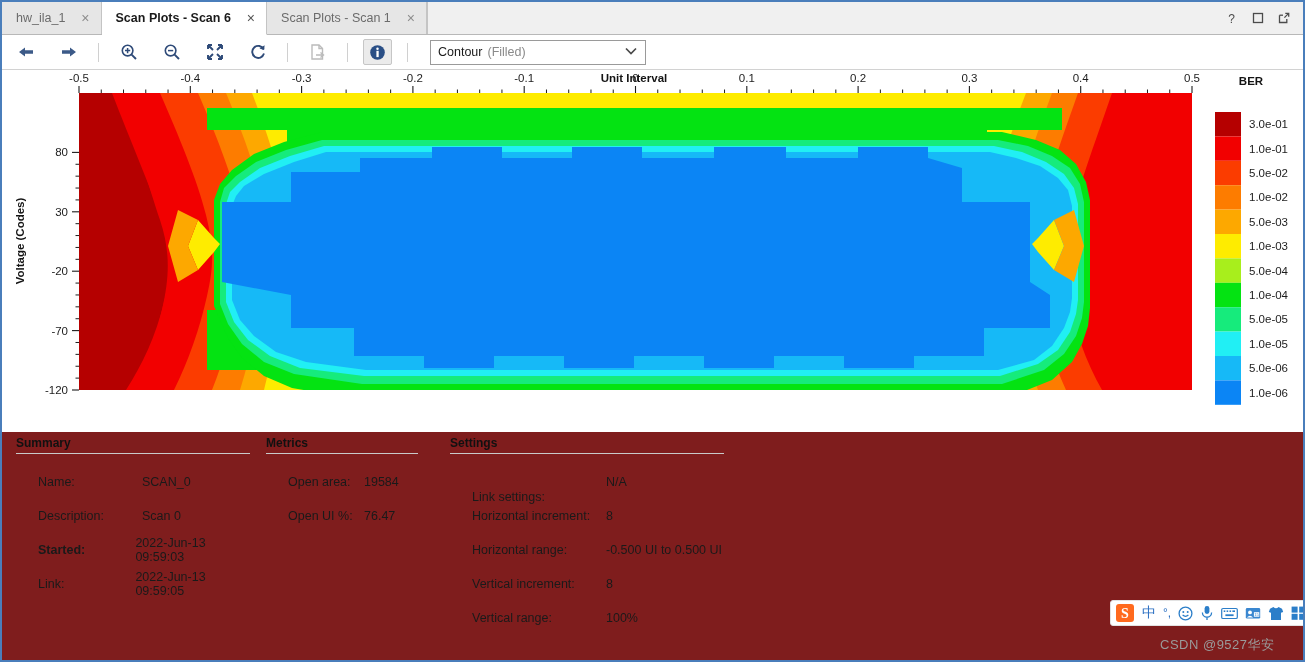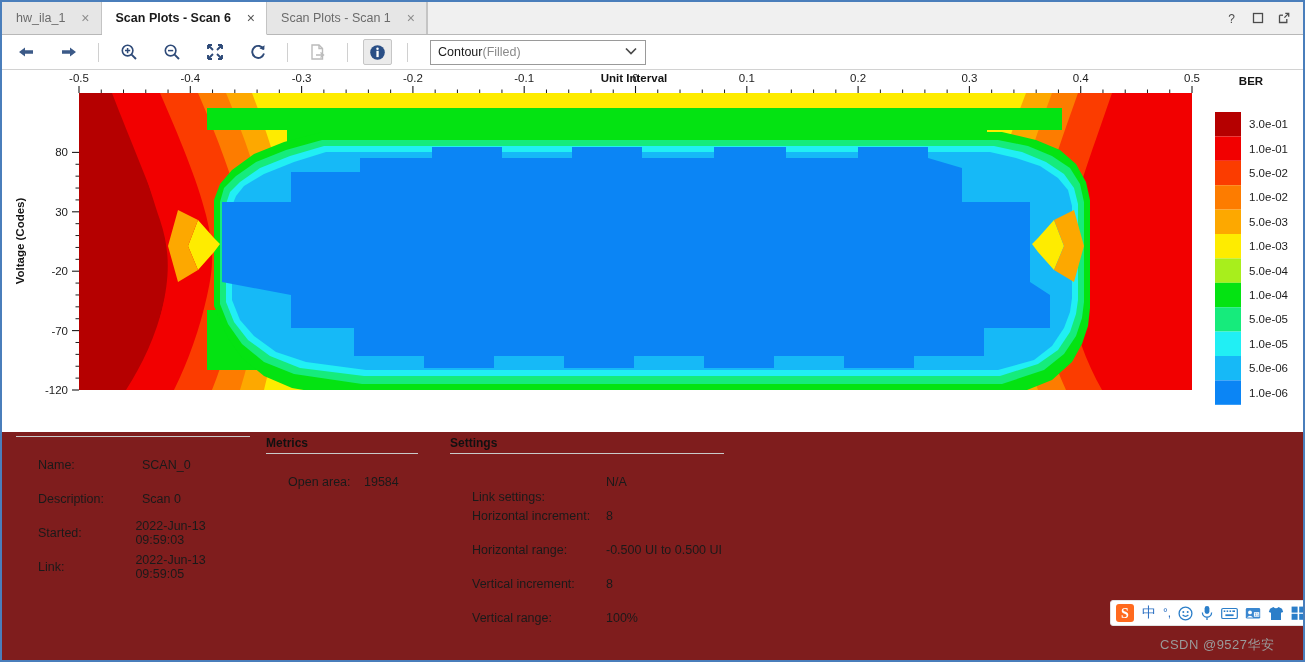--- a/index.html
+++ b/index.html
@@ -112,21 +112,21 @@
     height: 25px;
     border: 1px solid #9a9a9a;
     background: #ffffff;
     display: flex;
     align-items: center;
     padding: 0 7px;
     box-sizing: border-box;
     font-size: 12.5px;
   }
   .combo .ctext { color: #1a1a1a; }
-  .combo .cgrey { color: #8a8a8a; }
+  .combo .cgrey { color: #8a8a8a; margin-left: 5px; }
   .combo .carrow {
     margin-left: auto;
     color: #4a4a4a;
     font-size: 11px;
   }
 
   
   .plotwrap {
     position: relative;
     height: 362px;
@@ -565,48 +565,53 @@
           <rect x="1213" y="286" width="26" height="24.4" fill="#16b9f7"></rect>
           <text class="legtext" x="1247" y="302.2">5.0e-06</text>
           <rect x="1213" y="310.4" width="26" height="24.4" fill="#0b85f5"></rect>
           <text class="legtext" x="1247" y="326.59999999999997">1.0e-06</text>
         </g>
     </svg>
   </div>
 
   <div class="infopanel">
     <div class="sect" style="left:14px; top:4px; width:234px;">
+      <div class="secthead">Summary</div>
       <div class="sectrule"></div>
       <div id="summary-rows">
           <div class="row">
             <span class="k" style="display: inline-block; width: 104px;">Name:</span>
             <span class="v">SCAN_0</span>
           </div>
           <div class="row">
             <span class="k" style="display: inline-block; width: 104px;">Description:</span>
             <span class="v">Scan 0</span>
           </div>
           <div class="row">
-            <span class="k" style="display: inline-block; width: 104px;">Started:</span>
+            <span class="k" style="display: inline-block; width: 104px; font-weight: bold;">Started:</span>
             <span class="v">2022-Jun-13 09:59:03</span>
           </div>
           <div class="row">
             <span class="k" style="display: inline-block; width: 104px;">Link:</span>
             <span class="v">2022-Jun-13 09:59:05</span>
           </div>
         </div>
     </div>
 
     <div class="sect" style="left:264px; top:4px; width:152px;">
       <div class="secthead">Metrics</div>
       <div class="sectrule"></div>
       <div id="metrics-rows">
           <div class="row">
             <span class="k" style="display: inline-block; width: 76px;">Open area:</span>
             <span class="v">19584</span>
+          </div>
+          <div class="row">
+            <span class="k" style="display: inline-block; width: 76px;">Open UI %:</span>
+            <span class="v">76.47</span>
           </div>
         </div>
     </div>
 
     <div class="sect" style="left:448px; top:4px; width:274px;">
       <div class="secthead">Settings</div>
       <div class="sectrule"></div>
       <div id="settings-rows">
           <div class="row">
             <span class="k" style="display: inline-block; width: 134px; margin-top: 30px;">Link settings:</span>

